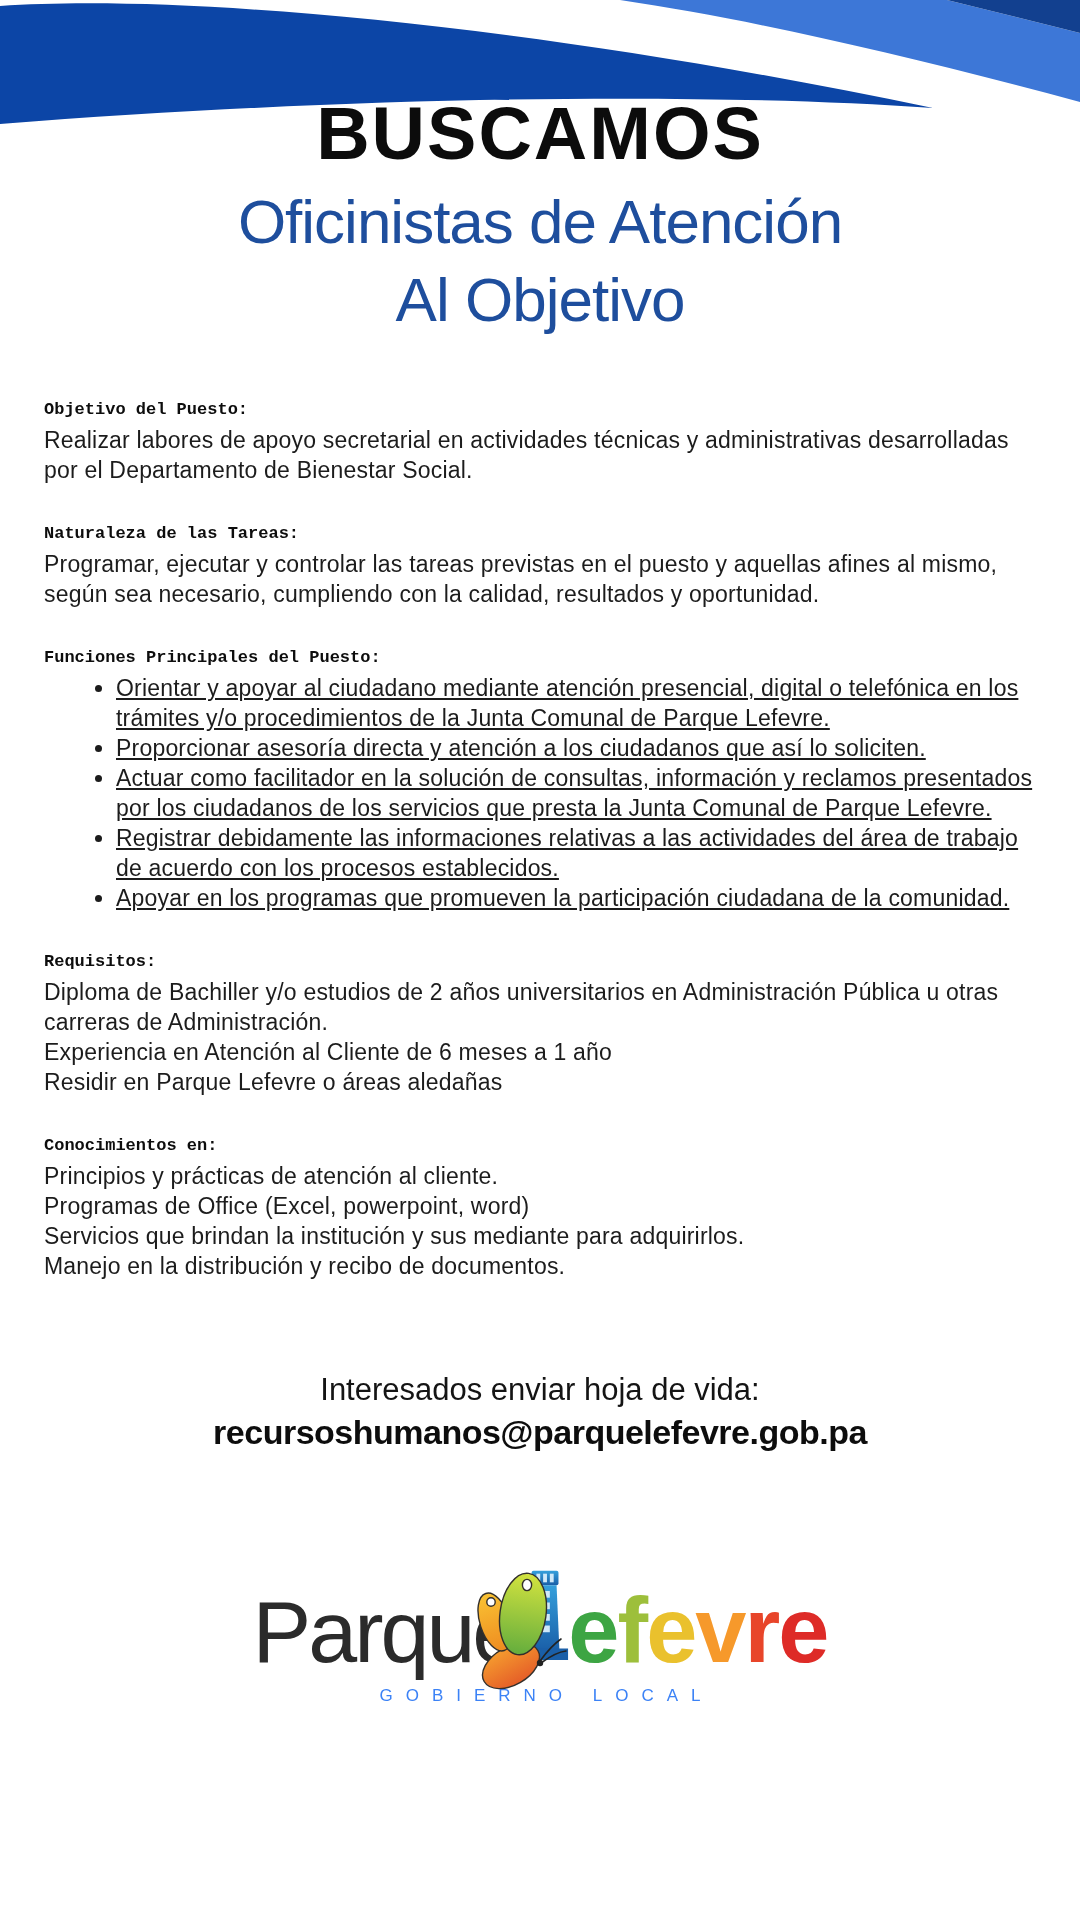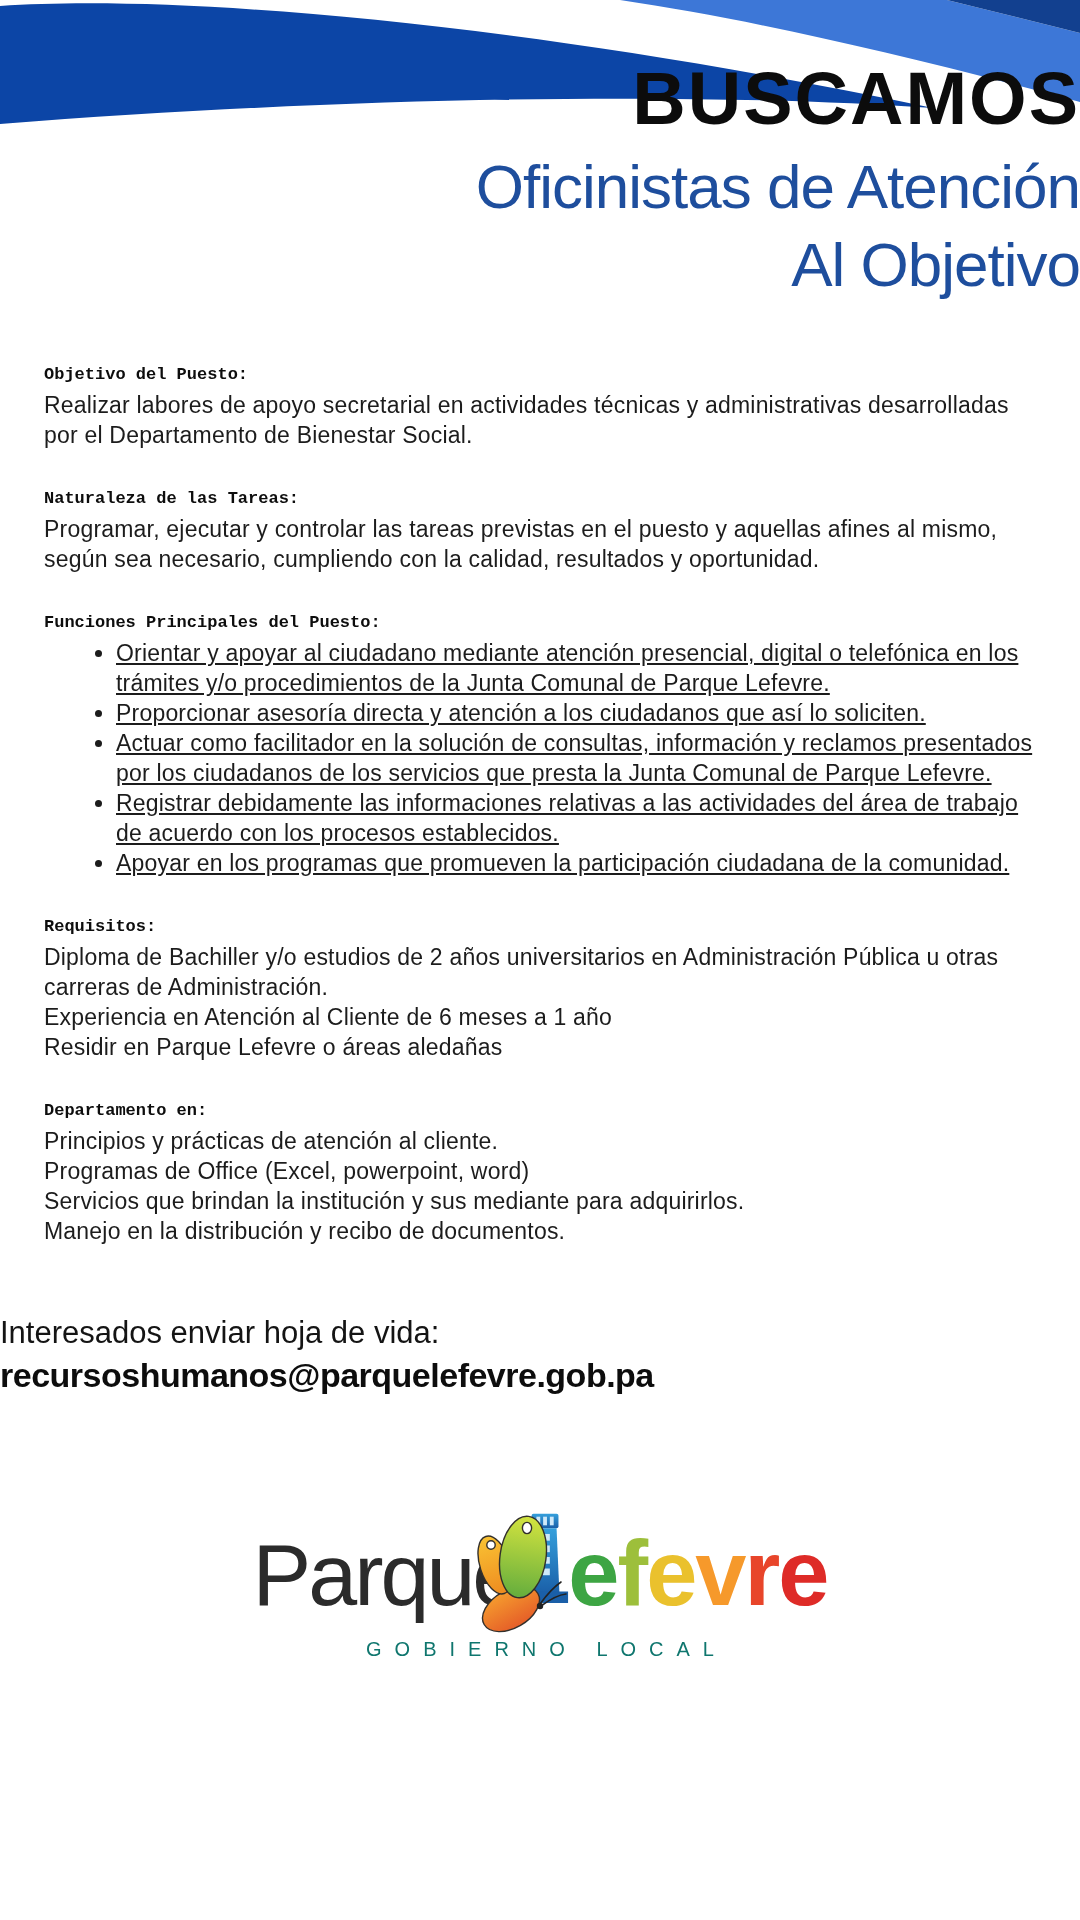--- a/index.html
+++ b/index.html
@@ -7,54 +7,54 @@
   body {
     width:1080px; height:1920px;
     background:#ffffff;
     font-family:"Liberation Sans", sans-serif;
     color:#1c1c1c;
     position:relative;
     overflow:hidden;
   }
   .banner { position:absolute; top:0; left:0; display:block; }
 
-  .title-block { padding-top:60px; text-align:right; position:relative; }
+  .title-block { padding-top:95px; text-align:center; position:relative; }
   .title-block h1 {
     font-size:74px; font-weight:800; letter-spacing:2px;
     color:#0c0c0c; line-height:1.05;
   }
   .title-block h2 {
     font-size:62px; font-weight:400; letter-spacing:-1px;
     line-height:1.26; margin-top:10px;
   }
 
   .content { margin:56px 44px 0 44px; }
   .section + .section { margin-top:34px; }
   .section h3 { font-size:17px; font-weight:700; color:#0d0d0d; line-height:30px;font-family:Liberation Mono, monospace; }
   .section p  { font-size:23px; line-height:30px; letter-spacing:0.2px; }
   .section ul { margin:0; padding-left:72px; }
   .section li { font-size:23px; line-height:30px; letter-spacing:0.2px;text-decoration:underline; }
 
-  .contact { text-align:left; margin-top:67px; }
+  .contact { text-align:center; margin-top:89px; }
   .contact-line  { font-size:31px; line-height:40px; color:#141414; }
   .contact-email { font-size:34px; font-weight:700; line-height:44px; letter-spacing:-0.5px; color:#0d0d0d; }
 
   .logo-area { position:relative; margin-top:12px; text-align:center; }
   .butterfly { position:absolute; top:0; left:50%; margin-left:-77px; }
   .logo-words { margin-top:112px; line-height:1; white-space:nowrap; }
   .logo-words .parque {
     font-size:88px; font-weight:400; letter-spacing:-3px;
   }
   .tower-svg { margin:0 -2px 0 4px; }
   .logo-words .lefevre span {
     font-size:92px; font-weight:700; letter-spacing:-2px;
   }
   .tagline {
-    margin-top:18px; font-size:20px; line-height:24px;
-    letter-spacing:13px; text-indent:13px; color:#0f766e; font-weight:400;
+    margin-top:8px; font-size:17px; line-height:24px;
+    letter-spacing:13px; text-indent:13px; color:#3b82f6; font-weight:400;
   }
 </style>
 </head>
 <body>
 
 <div class="page">
 
   <svg class="banner" width="1080" height="160" viewBox="0 0 1080 160">
     <path d="M620,0 L947,0 L1080,33 L1080,102 C905,55 755,20 620,0 Z" fill="#3d77d7"></path>
     <path d="M947,0 L1080,0 L1080,33 Z" fill="#12408f"></path>
@@ -93,21 +93,21 @@
     </div>
 
     <div class="section">
       <h3>Requisitos:</h3>
       <p>Diploma de Bachiller y/o estudios de 2 años universitarios en Administración Pública u otras carreras de Administración.</p>
       <p>Experiencia en Atención al Cliente de 6 meses a 1 año</p>
       <p>Residir en Parque Lefevre o áreas aledañas</p>
     </div>
 
     <div class="section">
-      <h3>Departamento en:</h3>
+      <h3>Conocimientos en:</h3>
       <p>Principios y prácticas de atención al cliente.</p>
       <p>Programas de Office (Excel, powerpoint, word)</p>
       <p>Servicios que brindan la institución y sus mediante para adquirirlos.</p>
       <p>Manejo en la distribución y recibo de documentos.</p>
     </div>
   </main>
 
   <div class="contact">
     <div class="contact-line">Interesados enviar hoja de vida:</div>
     <div class="contact-email">recursoshumanos@parquelefevre.gob.pa</div>

